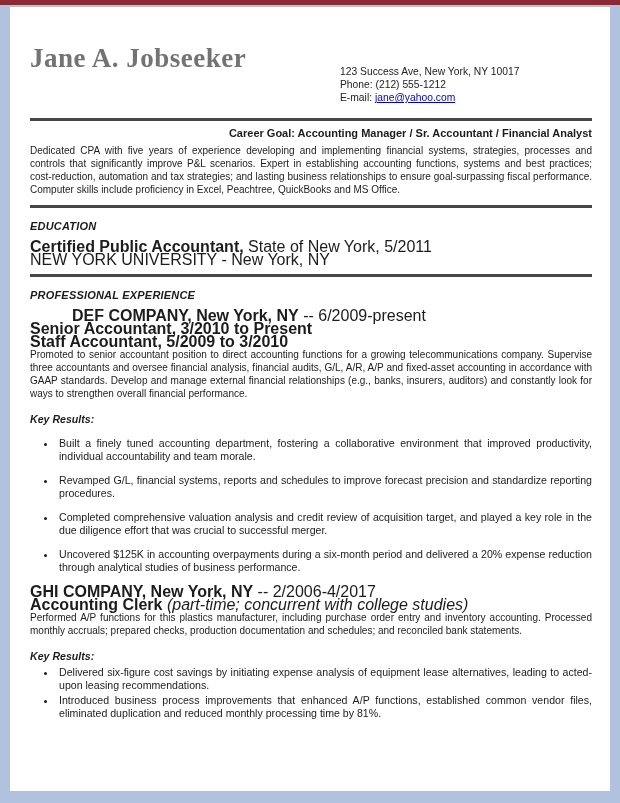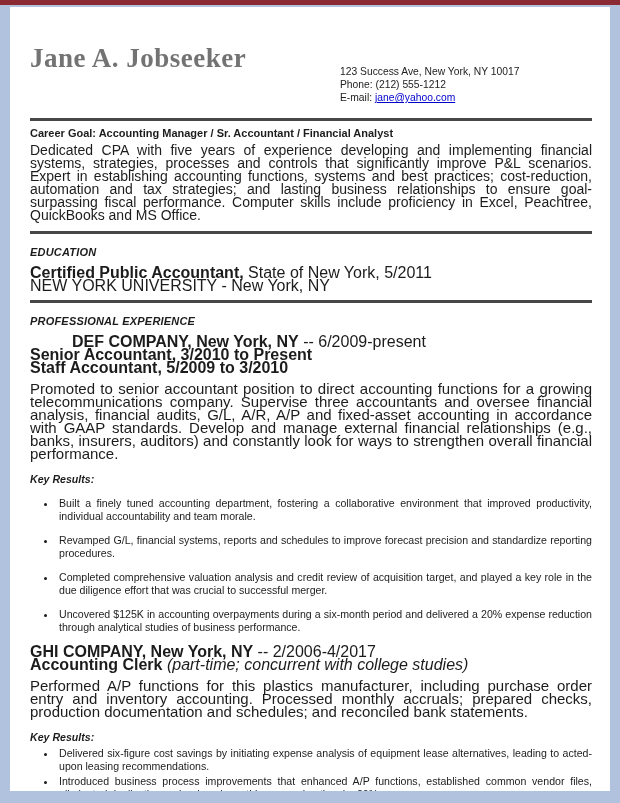--- a/index.html
+++ b/index.html
@@ -32,47 +32,47 @@
   .contact {
     width:252px; margin-top:22px;
     font-size:10.3px; line-height:13px; color:#222;
   }
   .contact a { color:#0000cc; text-decoration:underline; }
   .rule-thick {
     border:0; border-top:3px solid #474747;
     margin-top:14px;
   }
   .career-goal {
-    text-align:left; font-weight:bold; font-size:11px;
+    text-align:right; font-weight:bold; font-size:11px;
     margin-top:6px;
   }
   .summary {
     margin-top:5px;
-    font-size:14px; line-height:13px; text-align:justify;
+    font-size:10px; line-height:13px; text-align:justify;
   }
   .section-rule { border:0; border-top:3px solid #474747; }
   .edu-rule { margin-top:9px; }
   .exp-rule { margin-top:8px; }
   .section-heading {
     font-size:11px; font-weight:bold; letter-spacing:0.2px;
     padding-top:12px;
     font-style:italic;
   }
   .line { font-size:16px; line-height:13px; }
   .b { font-weight:bold; }
   .it { font-style:italic; }
   .cpa-line { margin-top:8px; }
   .bullets { list-style:disc; padding-left:27px; margin-top:11px; }
   .bullets li {
     font-size:10.6px; line-height:13px; text-align:justify;
     padding-left:2px;
   }
   .edu-bullets li { margin-bottom:12px; }
   .company-line { margin-top:8px;padding-left:42px; }
-  .desc { margin-top:8px; font-size:15px; line-height:13px; text-align:justify; }
+  .desc { margin-top:0; font-size:10px; line-height:13px; text-align:justify; }
   .key-results {
     margin-top:13px; font-weight:bold; font-style:italic;
     font-size:10.6px; line-height:13px;
   }
   .job1-bullets li { margin-bottom:11px; }
   .job1-bullets { margin-bottom:2px; }
   .ghi-line { margin-top:2px; }
   .job2-bullets { margin-top:3px; }
   .job2-bullets li { margin-bottom:2px; }
 </style>
@@ -123,16 +123,16 @@
   </ul>
 
   <p class="line ghi-line"><span class="b">GHI COMPANY, New York, NY</span><span> -- 2/2006-4/2017</span></p>
   <p class="line"><span class="b">Accounting Clerk</span><span class="it"> (part-time; concurrent with college studies)</span></p>
   <p class="desc">Performed A/P functions for this plastics manufacturer, including purchase order entry and inventory accounting. Processed monthly accruals; prepared checks, production documentation and schedules; and reconciled bank statements.</p>
 
   <p class="key-results">Key Results:</p>
 
   <ul class="bullets job2-bullets">
     <li>Delivered six-figure cost savings by initiating expense analysis of equipment lease alternatives, leading to acted-upon leasing recommendations.</li>
-    <li>Introduced business process improvements that enhanced A/P functions, established common vendor files, eliminated duplication and reduced monthly processing time by 20%.</li>
+    <li>Introduced business process improvements that enhanced A/P functions, established common vendor files, eliminated duplication and reduced monthly processing time by 81%.</li>
   </ul>
 
 </div>
 
 </body></html>

